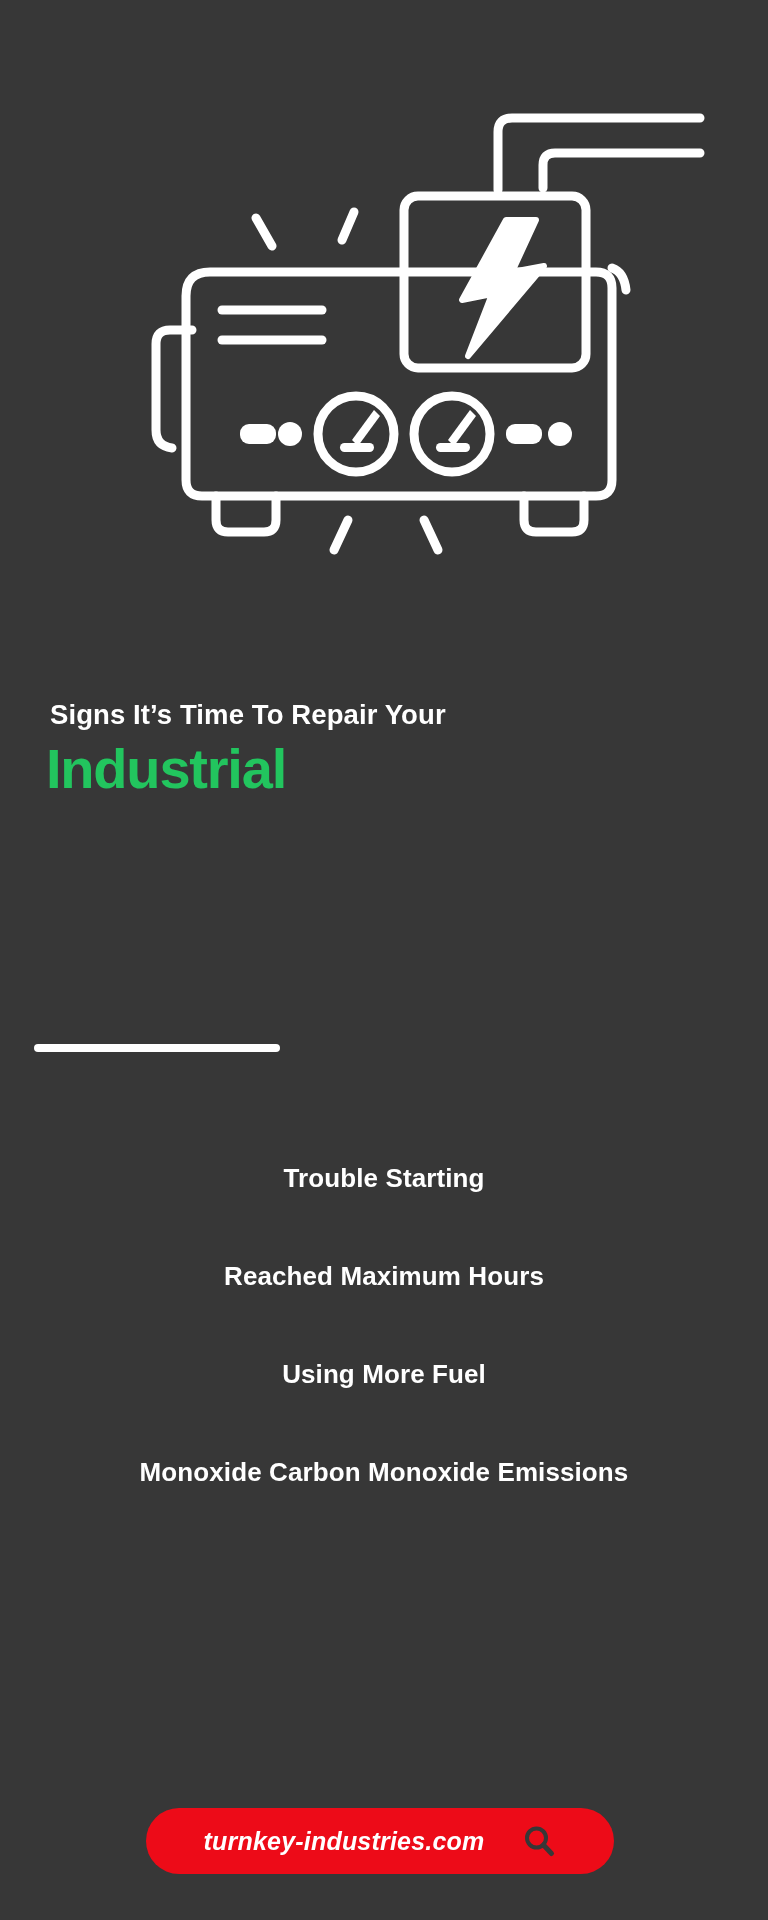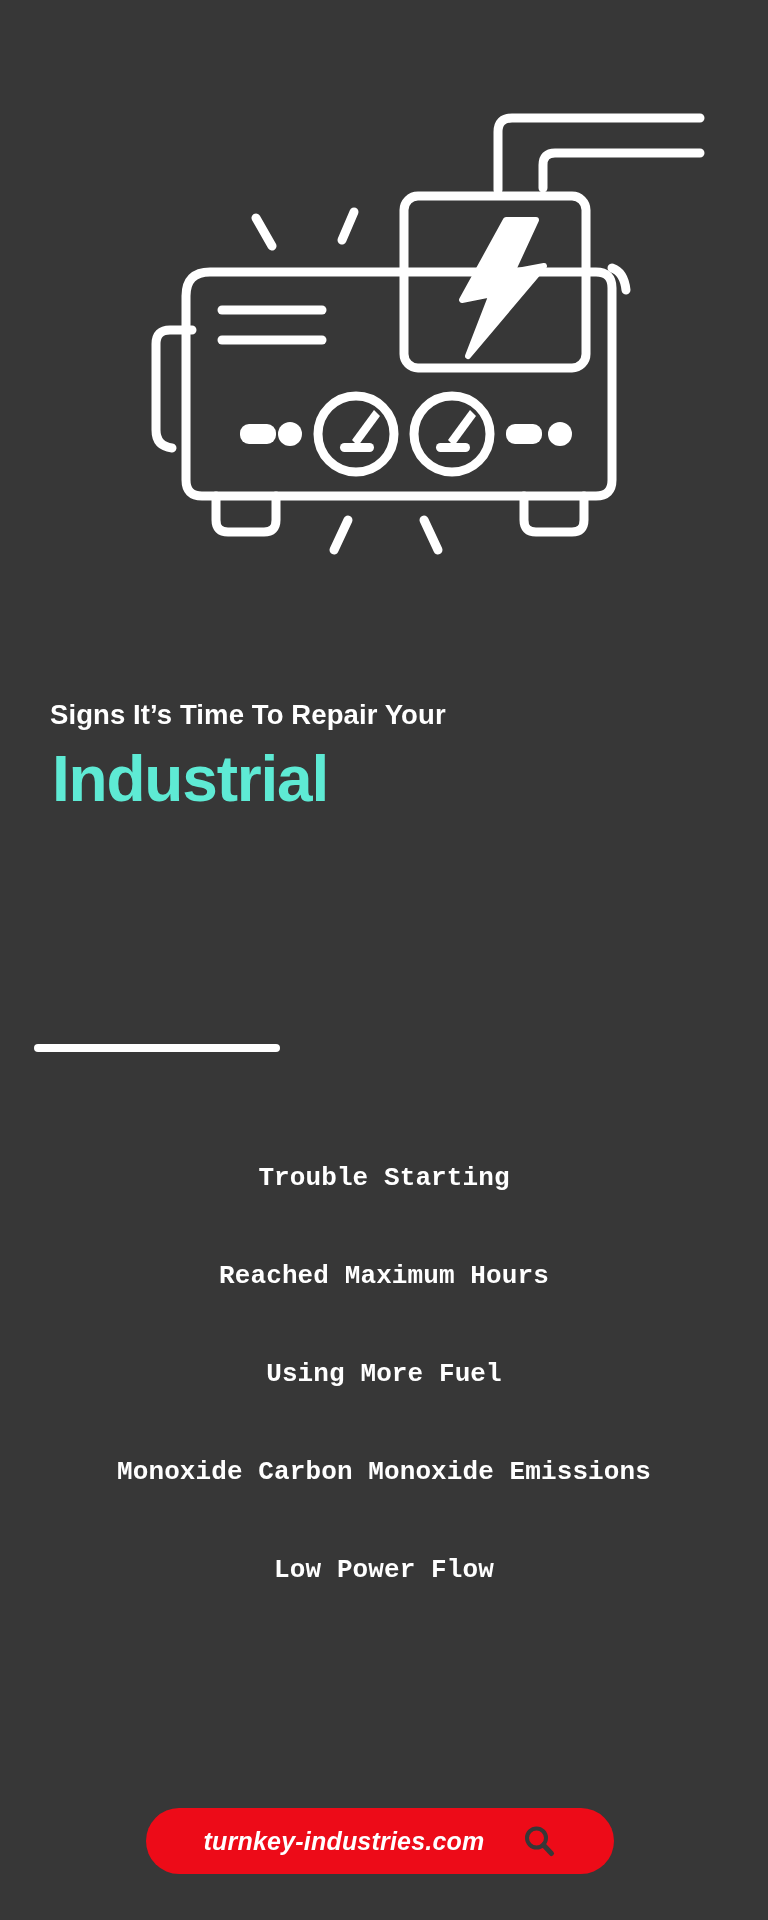--- a/index.html
+++ b/index.html
@@ -41,26 +41,26 @@
   .eyebrow {
     color: #ffffff;
     font-size: 27.5px;
     font-weight: bold;
     letter-spacing: 0.1px;
     line-height: 1.1;
     margin: 0 0 8px 16px;
     white-space: nowrap;
   }
   .headline {
-    color: #5eead4;
-    font-size: 64px;
+    color: #22c55e;
+    font-size: 56px;
     font-weight: bold;
     line-height: 0.98;
     letter-spacing: -1.2px;
-    margin: 18px;
+    margin: 12px;
     white-space: nowrap;
   }
   .headline-line {
     display: block;
   }
 
   .divider {
     position: absolute;
     left: 34px;
     top: 1044px;
@@ -84,21 +84,20 @@
   .sign-item {
     color: #ffffff;
     font-size: 26px;
     font-weight: bold;
     line-height: 1.2;
     letter-spacing: 0.1px;
     height: 98px;
     display: flex;
     align-items: center;
     justify-content: center;
-    font-family: Liberation Mono, monospace;
   }
 
   
   .footer-cta {
     position: absolute;
     left: 146px;
     top: 1808px;
     width: 468px;
     height: 66px;
     background: #ED0B18;
@@ -189,21 +188,20 @@
     </h1>
   </div>
 
   <div class="divider"></div>
 
   <ul class="sign-list">
     <li class="sign-item">Trouble Starting</li>
     <li class="sign-item">Reached Maximum Hours</li>
     <li class="sign-item">Using More Fuel</li>
     <li class="sign-item">Monoxide Carbon Monoxide Emissions</li>
-    <li class="sign-item">Low Power Flow</li>
   </ul>
 
   <a class="footer-cta" href="#">
     <span class="footer-url">turnkey-industries.com</span>
     <span class="search-icon">
       <svg viewBox="0 0 34 34" xmlns="http://www.w3.org/2000/svg">
         <circle cx="14.5" cy="14" r="9.5" fill="none" stroke="#373737" stroke-width="4"></circle>
         <path d="M21.5 21 L29.5 29.5" stroke="#373737" stroke-width="5" stroke-linecap="round"></path>
       </svg>
     </span>

